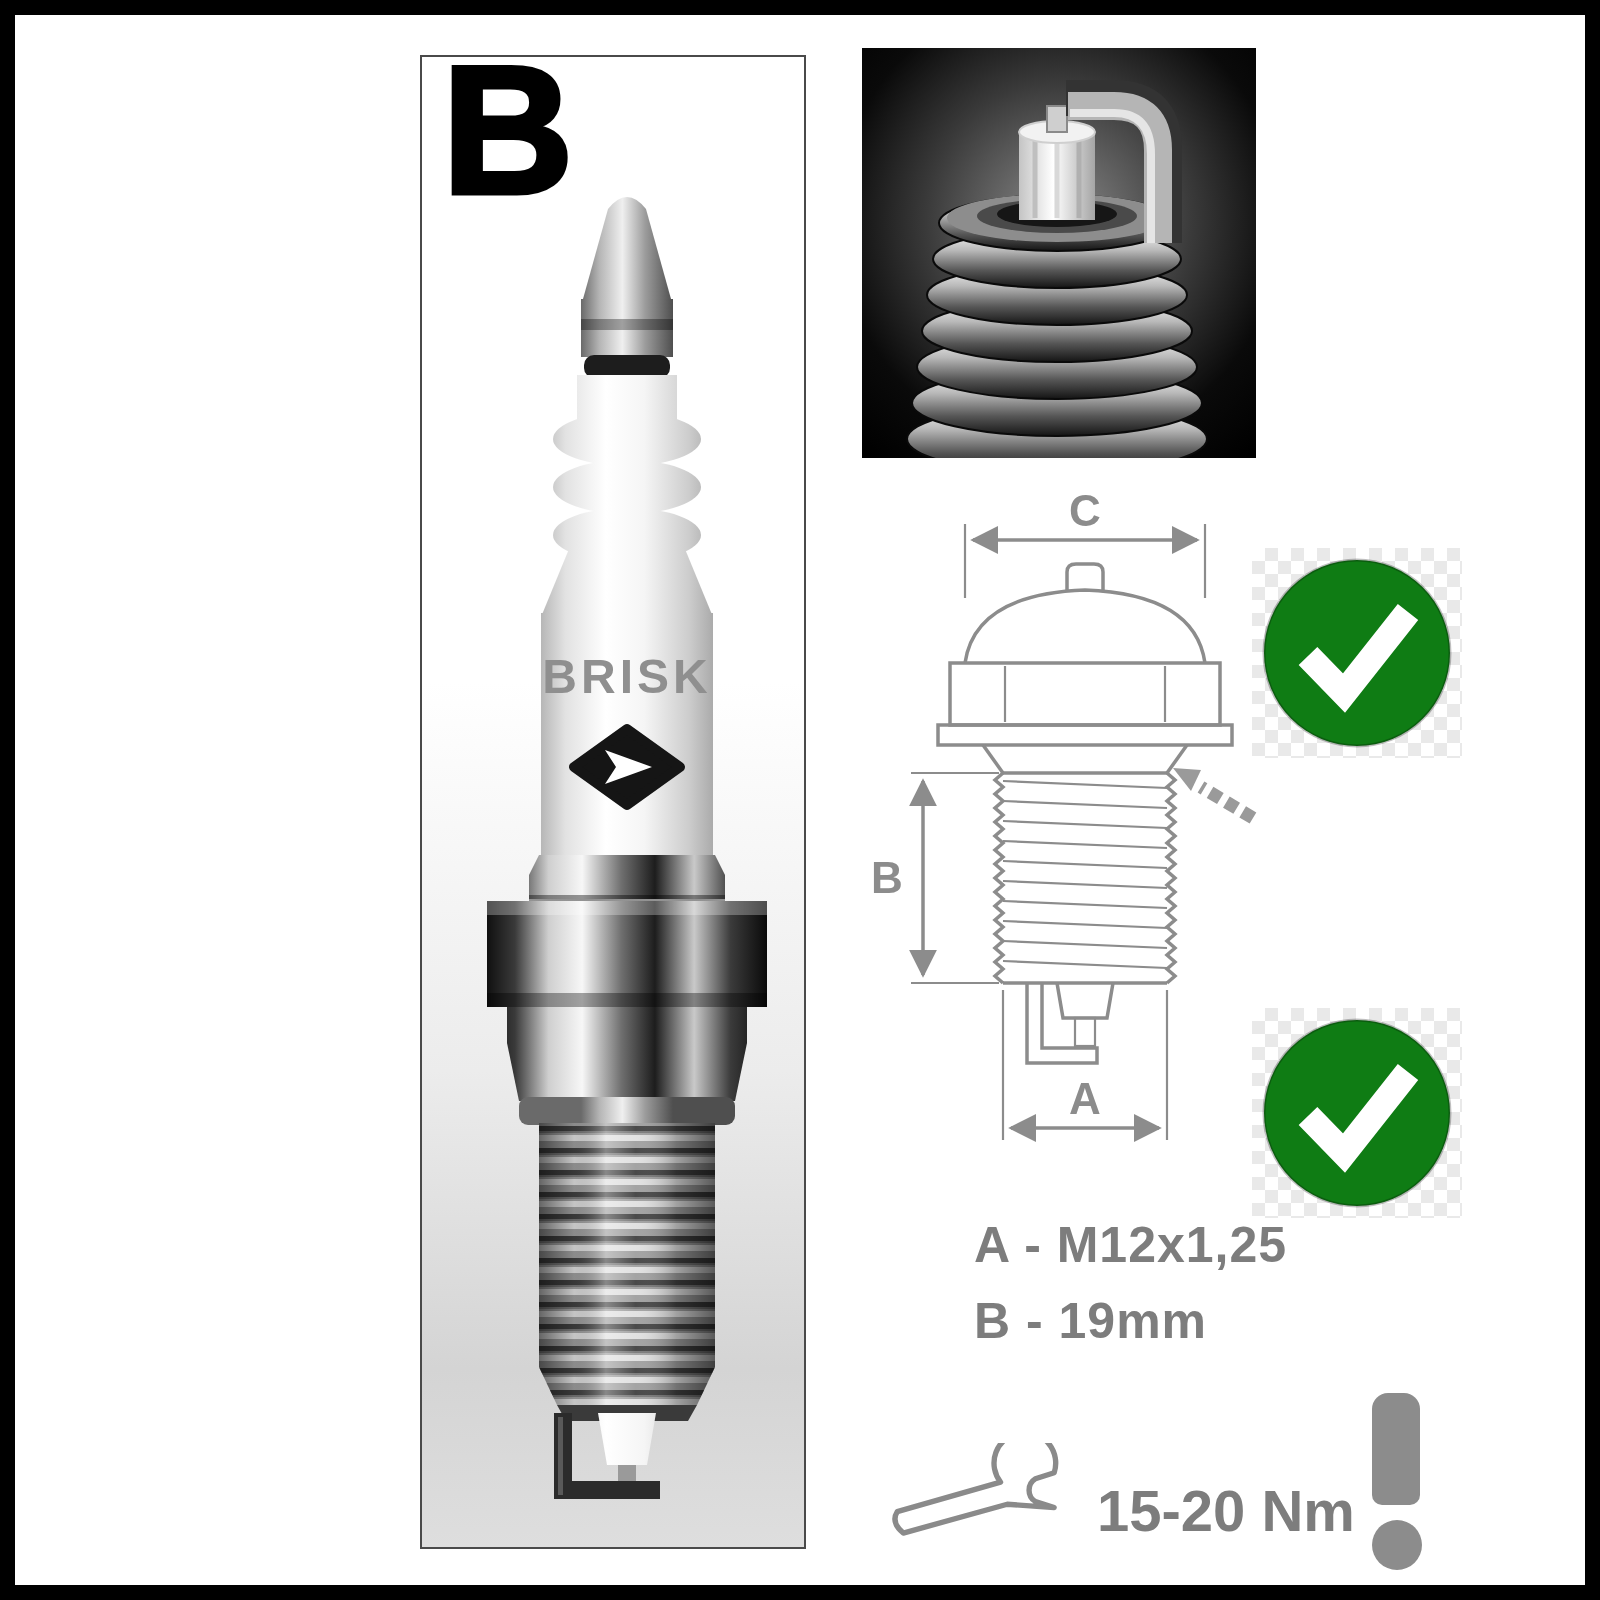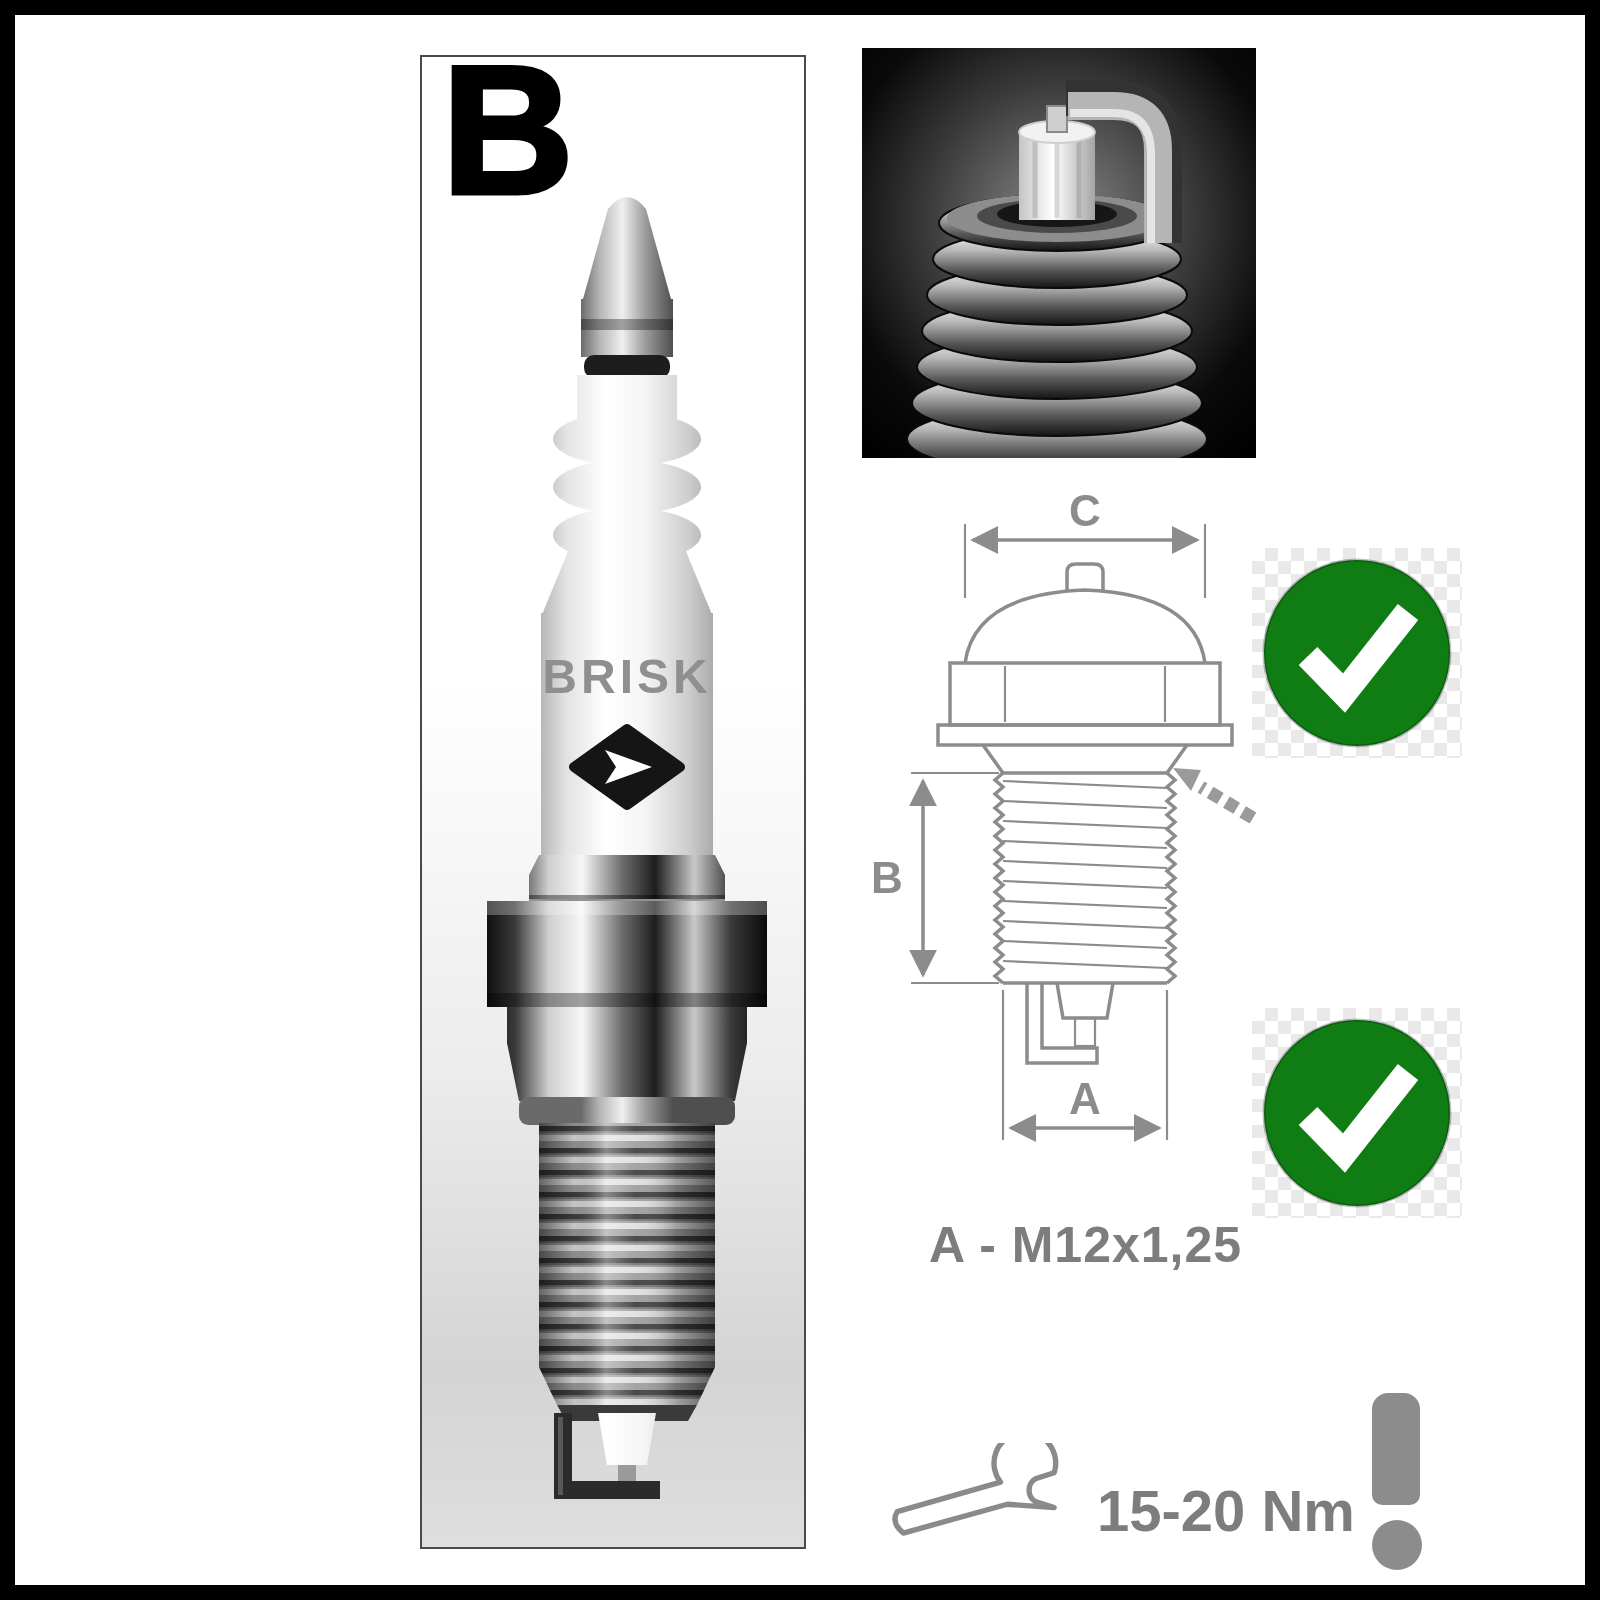--- a/index.html
+++ b/index.html
@@ -33,21 +33,21 @@
   .check-wrap{position:absolute;width:210px;height:210px;
       background-color:#fff;
       background-image:linear-gradient(45deg,#e9e9e9 25%,transparent 25%,transparent 75%,#e9e9e9 75%),
                        linear-gradient(45deg,#e9e9e9 25%,transparent 25%,transparent 75%,#e9e9e9 75%);
       background-size:26px 26px;background-position:0 0,13px 13px;}
   .check-wrap svg{display:block;width:100%;height:100%;}
   .check-circle{fill:var(--check-green);stroke:rgba(0,0,0,.25);stroke-width:3;}
   .check-1{left:1237px;top:533px;}
   .check-2{left:1237px;top:993px;}
 
-  .spec-list{position:absolute;left:914px;top:1192px;}
+  .spec-list{position:absolute;left:959px;top:1192px;}
   .spec-line{font-size:50px;line-height:76px;font-weight:bold;color:var(--text-gray);letter-spacing:1px;white-space:nowrap;}
 
   .wrench{position:absolute;left:838px;top:1428px;width:228px;height:101px;}
   .torque-text{position:absolute;left:1082px;top:1462px;font-size:58px;font-weight:bold;color:var(--text-gray);white-space:nowrap;}
   .excl{position:absolute;left:1357px;top:1378px;width:50px;}
   .excl-bar{width:48px;height:112px;background:var(--line-gray);border-radius:16px 16px 10px 10px;}
   .excl-dot{width:50px;height:50px;background:var(--line-gray);border-radius:50%;margin-top:15px;}
 
   .brand-text{fill:#8f8f8f;font-size:48px;font-weight:bold;letter-spacing:4px;}
 </style>
@@ -273,20 +273,21 @@
   </div>
   <div class="check-wrap check-2">
     <svg viewBox="0 0 210 210">
       <circle class="check-circle" cx="105" cy="105" r="93"></circle>
       <path d="M 56 108 L 92 145 L 156 64" fill="none" stroke="#ffffff" stroke-width="26"></path>
     </svg>
   </div>
 
   <div class="spec-list">
     <div class="spec-line">A - M12x1,25</div>
+    <div class="spec-line">B - 19mm</div>
   </div>
 
   <svg class="wrench" viewBox="0 0 340 150">
     <path d="M 220 58
              L 66 102
              Q 56 118 75 134
              L 230 91
              L 300 96
              L 272 87
              A 20 20 0 0 1 272 53

